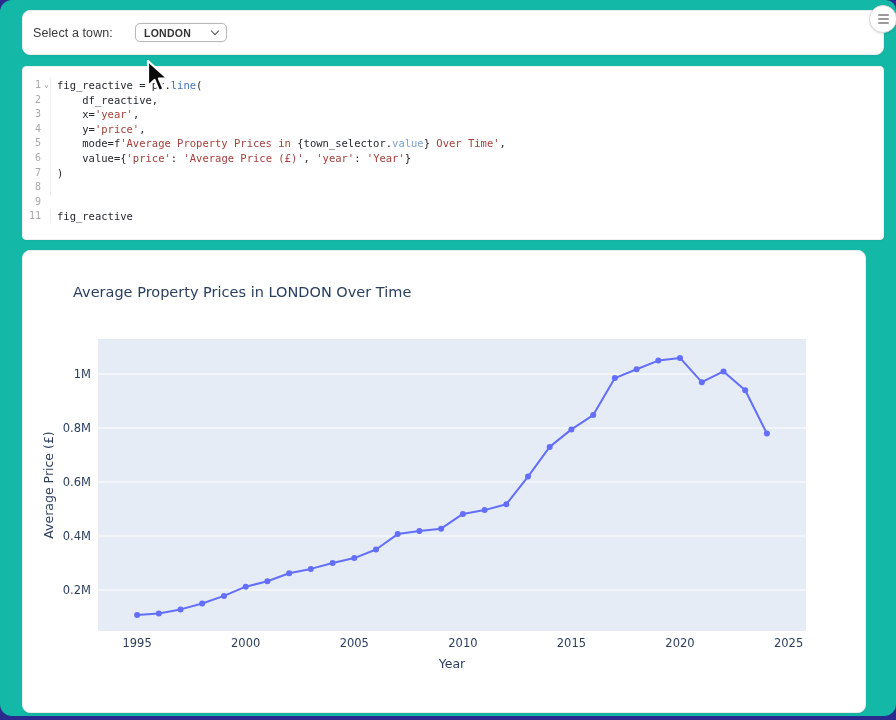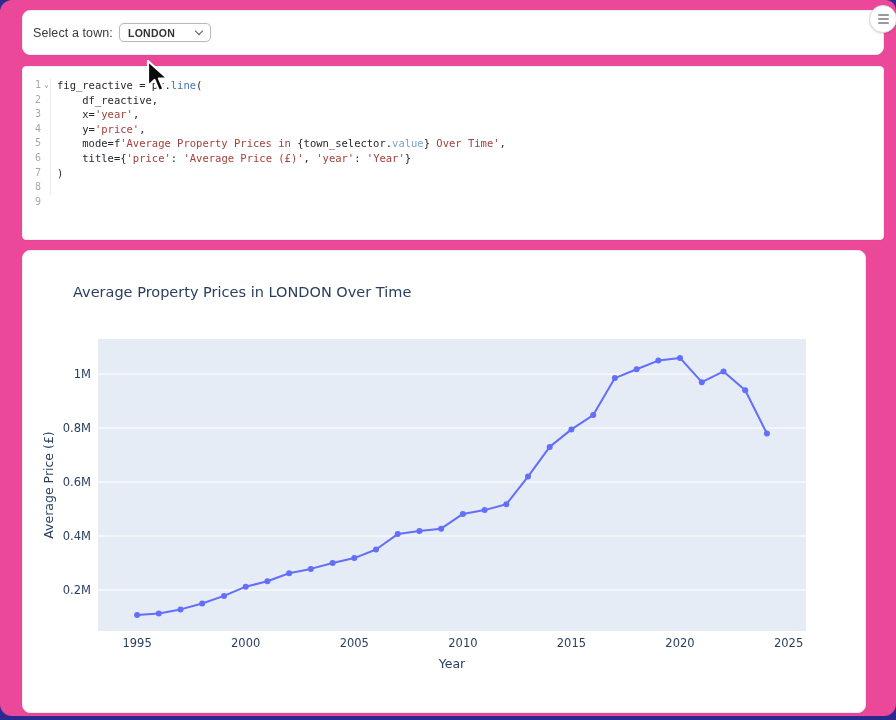--- a/index.html
+++ b/index.html
@@ -1,27 +1,27 @@
 <!DOCTYPE html>
 <html><head>
 <meta charset="utf-8">
 <style>
   * { margin:0; padding:0; box-sizing:border-box; }
   html,body { width:896px; height:720px; overflow:hidden; background:#fff; }
   body { font-family:"Liberation Sans", sans-serif; position:relative; }
 
   .frame-bg { position:absolute; inset:0; background:#2b2b8f; }
-  .page { position:absolute; left:0; top:0; right:0; bottom:4px; background:#ec4899; border-radius:12px 10px 12px 12px; }
+  .page { position:absolute; left:0; top:0; right:0; bottom:4px; background:#14b8a6; border-radius:12px 10px 12px 12px; }
 
   .card { position:absolute; background:#fff; border:1px solid #ececec; box-shadow:0 1px 2px rgba(0,0,0,0.04); }
 
   
   .widget-card { left:22px; top:10px; width:862px; height:45px; border-radius:8px; display:flex; align-items:center; padding-left:10px; }
   .widget-label { font-size:12.5px; color:#3a3a3a; letter-spacing:0.1px; }
-  .select-box { margin-left:6px; width:92px; height:19px; border:1px solid #b9b9b9; border-radius:5px; background:#fff;
+  .select-box { margin-left:22px; width:92px; height:19px; border:1px solid #b9b9b9; border-radius:5px; background:#fff;
                 display:flex; align-items:center; justify-content:space-between; padding:0 8px 0 8px; cursor:default;
                 box-shadow:0 0 0 1px rgba(0,0,0,0.02); }
   .select-box .val { font-size:10.5px; font-weight:600; color:#333; letter-spacing:0.3px; }
   .chev { width:6px; height:6px; border-right:1.6px solid #555; border-bottom:1.6px solid #555; transform:rotate(45deg); margin-top:-3px; }
 
   
   .menu-btn { position:absolute; left:869px; top:5px; width:28px; height:28px; border-radius:50%;
               background:#fff; border:1px solid #d9d9d9; box-shadow:0 1px 2px rgba(0,0,0,0.12);
               display:flex; flex-direction:column; align-items:center; justify-content:center; gap:2.5px; z-index:40; }
   .menu-btn i { display:block; width:11px; height:1.6px; background:#9a9a9a; border-radius:1px; }
@@ -77,32 +77,36 @@
       <div class="code-row">
         <div class="ln">4</div>
         <div class="lc"><span class="tok-d">    y=</span><span class="tok-s">'price'</span><span class="tok-d">,</span></div>
       </div>
       <div class="code-row">
         <div class="ln">5</div>
         <div class="lc"><span class="tok-d">    mode=f</span><span class="tok-s">'Average Property Prices in </span><span class="tok-d">{town_selector.</span><span class="tok-p">value</span><span class="tok-d">}</span><span class="tok-s"> Over Time'</span><span class="tok-d">,</span></div>
       </div>
       <div class="code-row">
         <div class="ln">6</div>
-        <div class="lc"><span class="tok-d">    title={</span><span class="tok-s">'price'</span><span class="tok-d">: </span><span class="tok-s">'Average Price (£)'</span><span class="tok-d">, </span><span class="tok-s">'year'</span><span class="tok-d">: </span><span class="tok-s">'Year'</span><span class="tok-d">}</span></div>
+        <div class="lc"><span class="tok-d">    value={</span><span class="tok-s">'price'</span><span class="tok-d">: </span><span class="tok-s">'Average Price (£)'</span><span class="tok-d">, </span><span class="tok-s">'year'</span><span class="tok-d">: </span><span class="tok-s">'Year'</span><span class="tok-d">}</span></div>
       </div>
       <div class="code-row">
         <div class="ln">7</div>
         <div class="lc"><span class="tok-d">)</span></div>
       </div>
       <div class="code-row">
         <div class="ln">8</div>
         <div class="lc"></div>
       </div>
       <div class="code-row">
         <div class="ln">9</div>
+      </div>
+      <div class="code-row">
+        <div class="ln">11</div>
+        <div class="lc"><span class="tok-d">fig_reactive</span></div>
       </div>
     </div>
 
   <div class="card output-card">
     <div class="chart-title">Average Property Prices in LONDON Over Time</div>
     <svg id="plot" class="chart-svg" width="860" height="461" viewBox="0 0 860 461">
         <rect x="75" y="88" width="708" height="292" fill="#e5ecf6"></rect>
         <line x1="75" x2="783" y1="338.9796672828096" y2="338.9796672828096" stroke="#ffffff" stroke-width="1"></line>
         <line x1="75" x2="783" y1="285.0055452865065" y2="285.0055452865065" stroke="#ffffff" stroke-width="1"></line>
         <line x1="75" x2="783" y1="231.03142329020332" y2="231.03142329020332" stroke="#ffffff" stroke-width="1"></line>

